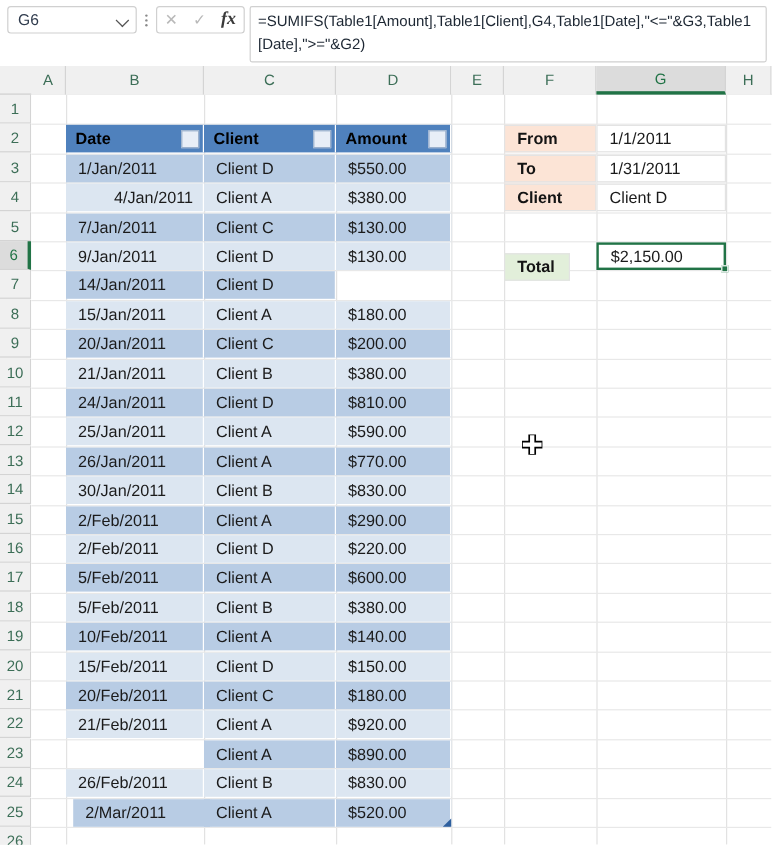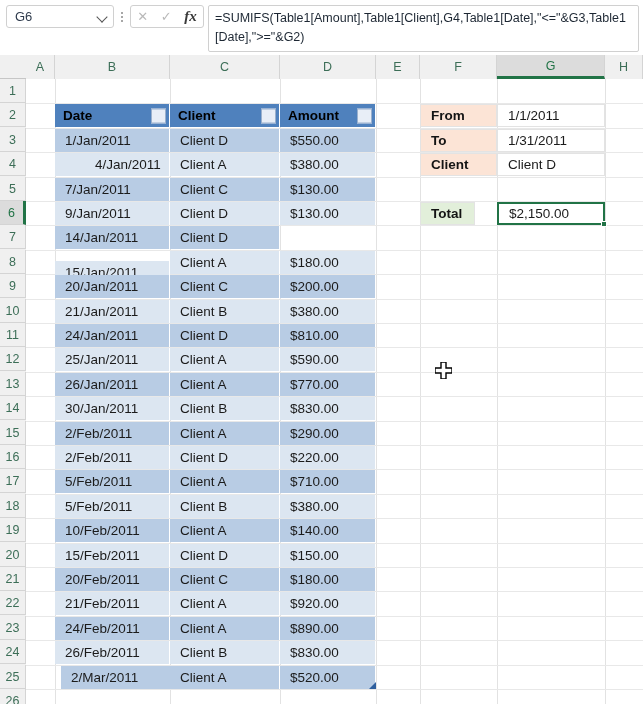--- a/index.html
+++ b/index.html
@@ -246,21 +246,21 @@
         <div class="td light" style="left: 144px; width: 110px; top: 74px; height: 23px;">Client A</div>
         <div class="td light" style="left: 254px; width: 96px; top: 74px; height: 23px;">$380.00</div>
         <div class="td dark" style="left: 29px; width: 115px; top: 99px; height: 23px;">7/Jan/2011</div>
         <div class="td dark" style="left: 144px; width: 110px; top: 99px; height: 23px;">Client C</div>
         <div class="td dark" style="left: 254px; width: 96px; top: 99px; height: 23px;">$130.00</div>
         <div class="td light" style="left: 29px; width: 115px; top: 123px; height: 23px;">9/Jan/2011</div>
         <div class="td light" style="left: 144px; width: 110px; top: 123px; height: 23px;">Client D</div>
         <div class="td light" style="left: 254px; width: 96px; top: 123px; height: 23px;">$130.00</div>
         <div class="td dark" style="left: 29px; width: 115px; top: 147px; height: 23px;">14/Jan/2011</div>
         <div class="td dark" style="left: 144px; width: 110px; top: 147px; height: 23px;">Client D</div>
-        <div class="td light" style="left: 29px; width: 115px; top: 172px; height: 23px; margin-top: 10px;">15/Jan/2011</div>
+        <div class="td light" style="left: 29px; width: 115px; top: 172px; height: 23px;">15/Jan/2011</div>
         <div class="td light" style="left: 144px; width: 110px; top: 172px; height: 23px;">Client A</div>
         <div class="td light" style="left: 254px; width: 96px; top: 172px; height: 23px;">$180.00</div>
         <div class="td dark" style="left: 29px; width: 115px; top: 196px; height: 23px;">20/Jan/2011</div>
         <div class="td dark" style="left: 144px; width: 110px; top: 196px; height: 23px;">Client C</div>
         <div class="td dark" style="left: 254px; width: 96px; top: 196px; height: 23px;">$200.00</div>
         <div class="td light" style="left: 29px; width: 115px; top: 221px; height: 23px;">21/Jan/2011</div>
         <div class="td light" style="left: 144px; width: 110px; top: 221px; height: 23px;">Client B</div>
         <div class="td light" style="left: 254px; width: 96px; top: 221px; height: 23px;">$380.00</div>
         <div class="td dark" style="left: 29px; width: 115px; top: 245px; height: 23px;">24/Jan/2011</div>
         <div class="td dark" style="left: 144px; width: 110px; top: 245px; height: 23px;">Client D</div>
@@ -275,53 +275,52 @@
         <div class="td light" style="left: 144px; width: 110px; top: 318px; height: 23px;">Client B</div>
         <div class="td light" style="left: 254px; width: 96px; top: 318px; height: 23px;">$830.00</div>
         <div class="td dark" style="left: 29px; width: 115px; top: 343px; height: 23px;">2/Feb/2011</div>
         <div class="td dark" style="left: 144px; width: 110px; top: 343px; height: 23px;">Client A</div>
         <div class="td dark" style="left: 254px; width: 96px; top: 343px; height: 23px;">$290.00</div>
         <div class="td light" style="left: 29px; width: 115px; top: 367px; height: 23px;">2/Feb/2011</div>
         <div class="td light" style="left: 144px; width: 110px; top: 367px; height: 23px;">Client D</div>
         <div class="td light" style="left: 254px; width: 96px; top: 367px; height: 23px;">$220.00</div>
         <div class="td dark" style="left: 29px; width: 115px; top: 391px; height: 23px;">5/Feb/2011</div>
         <div class="td dark" style="left: 144px; width: 110px; top: 391px; height: 23px;">Client A</div>
-        <div class="td dark" style="left: 254px; width: 96px; top: 391px; height: 23px;">$710.00</div>
+        <div class="td dark" style="left: 254px; width: 96px; top: 391px; height: 23px;">$600.00</div>
         <div class="td light" style="left: 29px; width: 115px; top: 416px; height: 23px;">5/Feb/2011</div>
         <div class="td light" style="left: 144px; width: 110px; top: 416px; height: 23px;">Client B</div>
         <div class="td light" style="left: 254px; width: 96px; top: 416px; height: 23px;">$380.00</div>
         <div class="td dark" style="left: 29px; width: 115px; top: 440px; height: 23px;">10/Feb/2011</div>
         <div class="td dark" style="left: 144px; width: 110px; top: 440px; height: 23px;">Client A</div>
         <div class="td dark" style="left: 254px; width: 96px; top: 440px; height: 23px;">$140.00</div>
         <div class="td light" style="left: 29px; width: 115px; top: 465px; height: 23px;">15/Feb/2011</div>
         <div class="td light" style="left: 144px; width: 110px; top: 465px; height: 23px;">Client D</div>
         <div class="td light" style="left: 254px; width: 96px; top: 465px; height: 23px;">$150.00</div>
         <div class="td dark" style="left: 29px; width: 115px; top: 489px; height: 23px;">20/Feb/2011</div>
         <div class="td dark" style="left: 144px; width: 110px; top: 489px; height: 23px;">Client C</div>
         <div class="td dark" style="left: 254px; width: 96px; top: 489px; height: 23px;">$180.00</div>
         <div class="td light" style="left: 29px; width: 115px; top: 513px; height: 23px;">21/Feb/2011</div>
         <div class="td light" style="left: 144px; width: 110px; top: 513px; height: 23px;">Client A</div>
         <div class="td light" style="left: 254px; width: 96px; top: 513px; height: 23px;">$920.00</div>
-        <div class="td dark" style="left: 29px; width: 115px; top: 538px; height: 23px;">24/Feb/2011</div>
         <div class="td dark" style="left: 144px; width: 110px; top: 538px; height: 23px;">Client A</div>
         <div class="td dark" style="left: 254px; width: 96px; top: 538px; height: 23px;">$890.00</div>
         <div class="td light" style="left: 29px; width: 115px; top: 562px; height: 23px;">26/Feb/2011</div>
         <div class="td light" style="left: 144px; width: 110px; top: 562px; height: 23px;">Client B</div>
         <div class="td light" style="left: 254px; width: 96px; top: 562px; height: 23px;">$830.00</div>
         <div class="td dark" style="left: 35px; width: 115px; top: 587px; height: 23px;">2/Mar/2011</div>
         <div class="td dark" style="left: 144px; width: 110px; top: 587px; height: 23px;">Client A</div>
         <div class="td dark" style="left: 254px; width: 96px; top: 587px; height: 23px;">$520.00</div>
         <div class="resize-handle" style="left: 343px; top: 603px;"></div>
         <div class="lbl" style="left: 394px; width: 77px; top: 25px; height: 23px;">From</div>
         <div class="val" style="left: 471px; width: 108px; top: 25px; height: 23px;">1/1/2011</div>
         <div class="lbl" style="left: 394px; width: 77px; top: 50px; height: 23px;">To</div>
         <div class="val" style="left: 471px; width: 108px; top: 50px; height: 23px;">1/31/2011</div>
         <div class="lbl" style="left: 394px; width: 77px; top: 74px; height: 23px;">Client</div>
         <div class="val" style="left: 471px; width: 108px; top: 74px; height: 23px;">Client D</div>
-        <div class="lbl green" style="left: 394px; width: 55px; top: 123px; height: 23px;">Total</div>
+        <div class="lbl green" style="left: 394px; width: 55px; top: 132px; height: 23px;">Total</div>
         <div class="val selected" style="left: 471px; width: 108px; top: 123px; height: 23px;">$2,150.00</div>
         <div class="fillhandle" style="left: 575px; top: 142px;"></div>
       </div>
   </div>
 
   <svg class="cursor" style="left:435px; top:362px;" viewBox="0 0 17 17">
     <path d="M6 0 h5 v6 h6 v5 h-6 v6 h-5 v-6 h-6 v-5 h6 z" fill="#ffffff" stroke="#000000" stroke-width="1.4"></path>
   </svg>
 
 </div>

